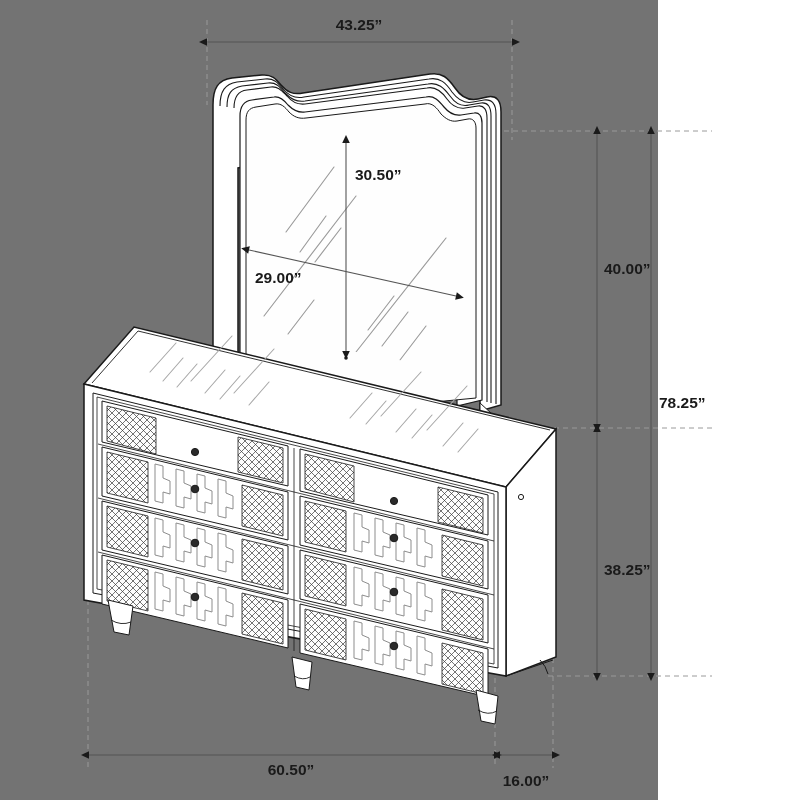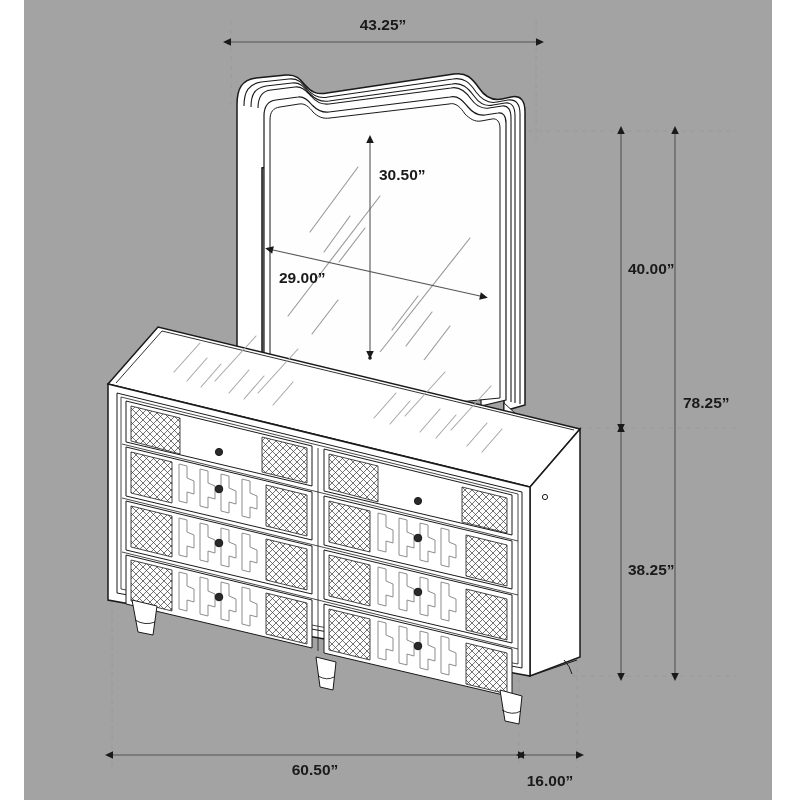--- a/index.html
+++ b/index.html
@@ -2,21 +2,21 @@
 <html><head>
 <meta charset="utf-8">
 <title>Dresser with Mirror — Dimension Drawing</title>
 <style>
   html,body{margin:0;padding:0;background:#ffffff;}
   body{
     width:800px;height:800px;overflow:hidden;
     font-family:"Liberation Sans", sans-serif;
     -webkit-font-smoothing:antialiased;
   }
-  #stage{position:relative;width:748px;height:800px;background:#a3a3a3;margin-left:24px;}
+  #stage{position:relative;width:658px;height:800px;background:#737373;}
   #stage svg{display:block;width:800px;height:800px;}
   .dimtext{
     font-family:"Liberation Sans", sans-serif;
     font-weight:bold;
     font-size:15.5px;
     fill:#1a1a1a;
   }
 </style>
 </head>
 <body>

